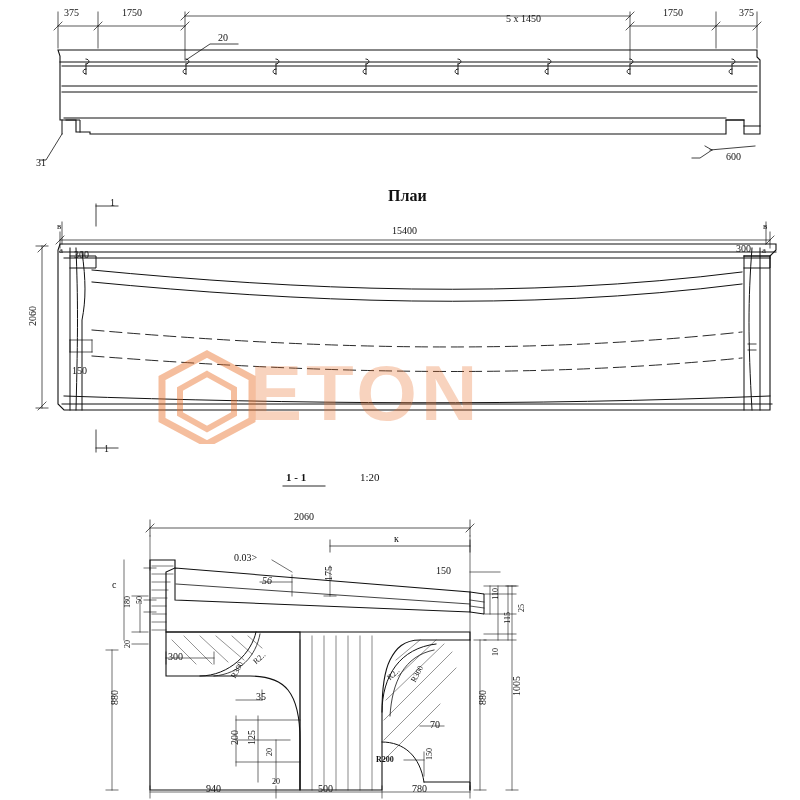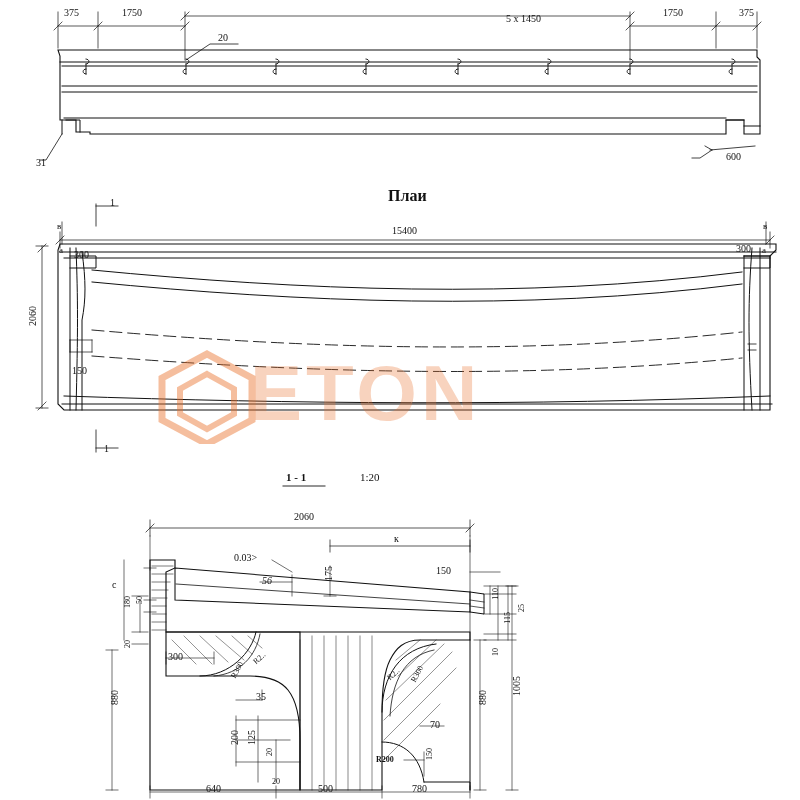--- a/index.html
+++ b/index.html
@@ -372,21 +372,21 @@
 <div class="lbl xs rot" style="left:230px;top:676px;transform:rotate(-62deg);">R300</div>
 <div class="lbl xs rot" style="left:410px;top:680px;transform:rotate(-62deg);">R300</div>
 <div class="lbl xs rot" style="left:252px;top:660px;transform:rotate(-42deg);">R2..</div>
 <div class="lbl xs rot" style="left:386px;top:676px;transform:rotate(-42deg);">R2..</div>
 <div class="lbl xs" style="left:376px;top:756px;font-weight:bold;">R200</div>
 <div class="lbl xs vert" style="left:426px;top:748px;">150</div>
 
 <div class="lbl vert" style="left:478px;top:690px;">880</div>
 <div class="lbl vert" style="left:512px;top:676px;">1005</div>
 
-<div class="lbl" style="left:206px;top:784px;">640</div>
+<div class="lbl" style="left:206px;top:784px;">940</div>
 <div class="lbl" style="left:318px;top:784px;">500</div>
 <div class="lbl" style="left:412px;top:784px;">780</div>
 
 <div id="wm">
   <div class="hexwrap">
     <svg width="110" height="96" viewBox="0 0 110 96">
       <polygon points="55,6 100,30 100,72 55,96 10,72 10,30" fill="none" stroke="rgba(233,110,40,0.45)" stroke-width="7"></polygon>
       <polygon points="55,26 82,41 82,66 55,81 28,66 28,41" fill="none" stroke="rgba(233,110,40,0.45)" stroke-width="6"></polygon>
     </svg>
   </div>

